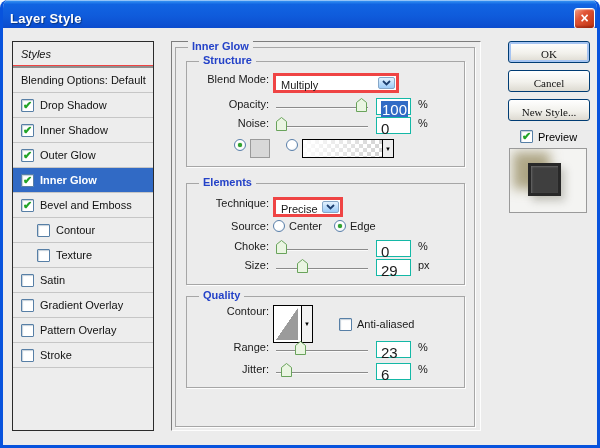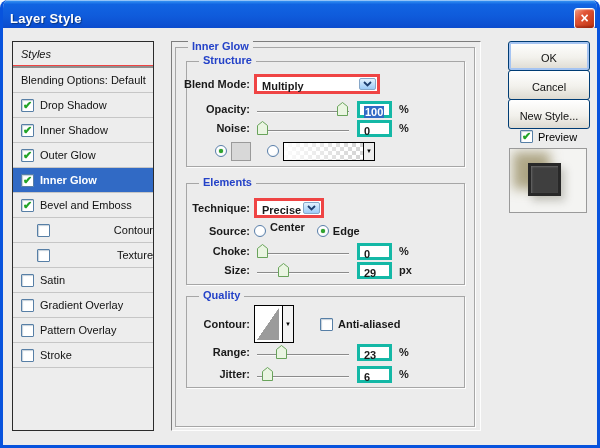--- a/index.html
+++ b/index.html
@@ -28,56 +28,56 @@
 
   
   .sidebar {
     position:absolute; left:9px; top:13px; width:142px; height:390px;
     border:1px solid #2B2B2B; background:#EDEDED; font-size:11px; color:#111;
   }
   .sb-header { height:24px; display:flex; align-items:center; padding-left:8px;
     border-bottom:1px solid #ef4444; box-shadow:0 2px 0 #8F8F8F; margin-bottom:2px;font-style:italic; }
   .sb-row { height:25px; display:flex; align-items:center; gap:6px; padding-left:8px;
     border-bottom:1px solid #C6C6C6; }
-  .sb-row.indent { padding-left:24px;justify-content:space-between; }
+  .sb-row.indent { padding-left:24px; }
   .sb-row.selected { background:#316AC5; color:#fff; font-weight:bold; }
   .xp-check {
     width:13px; height:13px; background:#fff; border:1px solid #577FA6; border-radius:1px;
     box-shadow:inset 1px 1px 1px rgba(90,120,150,.35);
     font-size:11px; line-height:11px; text-align:center; color:#23A428; font-weight:bold; flex:0 0 auto;
   }
 
   
   .panel {
     position:absolute; left:168px; top:13px; width:310px; height:390px;
     border:1px solid; border-color:#7d7d7d #FDFDFD #FDFDFD #7d7d7d; background:#ECECEC;
   }
   .group { position:absolute; border:1px solid #A6A6A6; box-shadow:1px 1px 0 rgba(255,255,255,.9); }
   .legend { position:absolute; top:-8px; left:12px; background:#ECECEC; padding:0 4px;
     color:#2442C8; font-weight:bold; font-size:11px; white-space:nowrap; }
   .outer-group { left:3px; top:5px; width:300px; height:380px; }
   .grp-structure { left:14px; top:19px;  width:279px; height:106px; }
   .grp-elements  { left:14px; top:141px; width:279px; height:102px; }
   .grp-quality   { left:14px; top:254px; width:279px; height:92px;  }
 
-  .row { position:absolute; left:7px; width:272px; height:22px; display:flex; align-items:center; font-size:11px; color:#1a1a1a;font-weight:bold; }
+  .row { position:absolute; left:26px; width:272px; height:22px; display:flex; font-size:11px; color:#1a1a1a; }
   .lbl { width:71px; text-align:right; margin-right:4px; flex:0 0 auto; }
 
   .xp-select { position:relative; height:20px; background:#fff; border:3px solid #ef4444; flex:0 0 auto; }
   .xp-select .val { display:block; padding:3px 0 0 5px; }
   .dd-btn { position:absolute; top:1px; right:1px; bottom:1px; width:17px; border:1px solid #86A7C8; border-radius:2px;
     background:linear-gradient(180deg,#E4F2FE 0%,#C2E0FB 45%,#9CCBF8 100%);
     display:flex; align-items:center; justify-content:center; }
 
   .slider { position:relative; width:92px; height:14px; flex:0 0 auto; margin-left:3px; }
   .track { position:absolute; left:0; right:0; top:9px; height:1px; background:#8B8B8B; box-shadow:0 1px 0 #FAFAFA; }
   .thumb { position:absolute; top:0; }
 
-  .valbox { width:35px; height:17px; background:#fff; border:3px solid #14b8a6; margin-left:8px;
-    font-size:11px; padding:2px 0 0 4px; flex:0 0 auto; }
+  .valbox { width:35px; height:17px; background:#fff; border:1px solid #14b8a6; margin-left:8px;
+    font-size:15px; padding:2px 0 0 4px; flex:0 0 auto; }
   .valbox .sel { background:#316AC5; color:#fff; padding:0 1px; }
   .unit { margin-left:7px; }
 
   .xp-radio { width:12px; height:12px; border-radius:50%; border:1px solid #597FAA;
     background:radial-gradient(circle at 35% 30%, #fff 55%, #DDE6EE); position:relative; flex:0 0 auto; }
   .xp-radio.on::after { content:""; position:absolute; left:3px; top:3px; width:4px; height:4px; border-radius:50%; background:#2FA42F; box-shadow:0 0 1px #1B7E1B; }
 
   .swatch { width:20px; height:19px; background:#D8D8D8; border:1px solid #9A9A9A; margin:0 16px 0 4px; flex:0 0 auto; }
   .gradbar { position:relative; width:92px; height:19px; border:1px solid #000; background-color:#fff; flex:0 0 auto; margin-left:4px;
     background-image:
@@ -90,23 +90,23 @@
 
   .contour-row { height:38px; }
   .contour-box { position:relative; width:40px; height:38px; border:1px solid #000; background:#fff; flex:0 0 auto; }
   .contour-thumb { position:absolute; left:2px; top:2px; bottom:2px; right:14px;
     background:linear-gradient(to bottom right,#fff 49.5%,#9B9B9B 50%); }
   .contour-box .dd { position:absolute; top:0; bottom:0; right:0; width:11px; border-left:1px solid #000; background:#F2F2F2;
     display:flex; align-items:center; justify-content:center; font-size:6px; color:#000; }
   .aa-wrap { display:flex; align-items:center; gap:5px; margin-left:26px; }
 
   
-  .xp-btn { position:absolute; left:505px; width:82px; height:30px; border:1px solid #003C74; border-radius:3px;
+  .xp-btn { position:absolute; left:505px; width:82px; height:22px; border:1px solid #003C74; border-radius:3px;
     background:linear-gradient(180deg,#FFFFFF 0%,#F2F1EC 55%,#DDDAD1 100%);
-    font-family:Liberation Sans, sans-serif; font-size:11px; color:#111; text-align:center; padding-top:4px; }
+    font-family:Liberation Serif, serif; font-size:11px; color:#111; text-align:center; padding-top:4px; }
   .xp-btn.default { box-shadow:inset 0 0 0 2px #A5C4F2; }
   .preview-check { position:absolute; left:517px; top:102px; display:flex; align-items:center; gap:5px; font-size:11px; }
   .preview-thumb { position:absolute; left:506px; top:120px; width:78px; height:65px;
     background:#F4F4F2; border:1px solid #9A9A9A; overflow:hidden; }
   .pv-square { position:absolute; left:18px; top:14px; width:33px; height:33px;
     background:#3F3F3F; border:3px solid #282828;
     box-shadow:-13px -9px 12px 2px rgba(136,124,76,.65), 4px 5px 8px rgba(60,58,40,.25), inset 1px 1px 2px rgba(255,255,255,.22); }
 </style>
 </head>
 <body>

